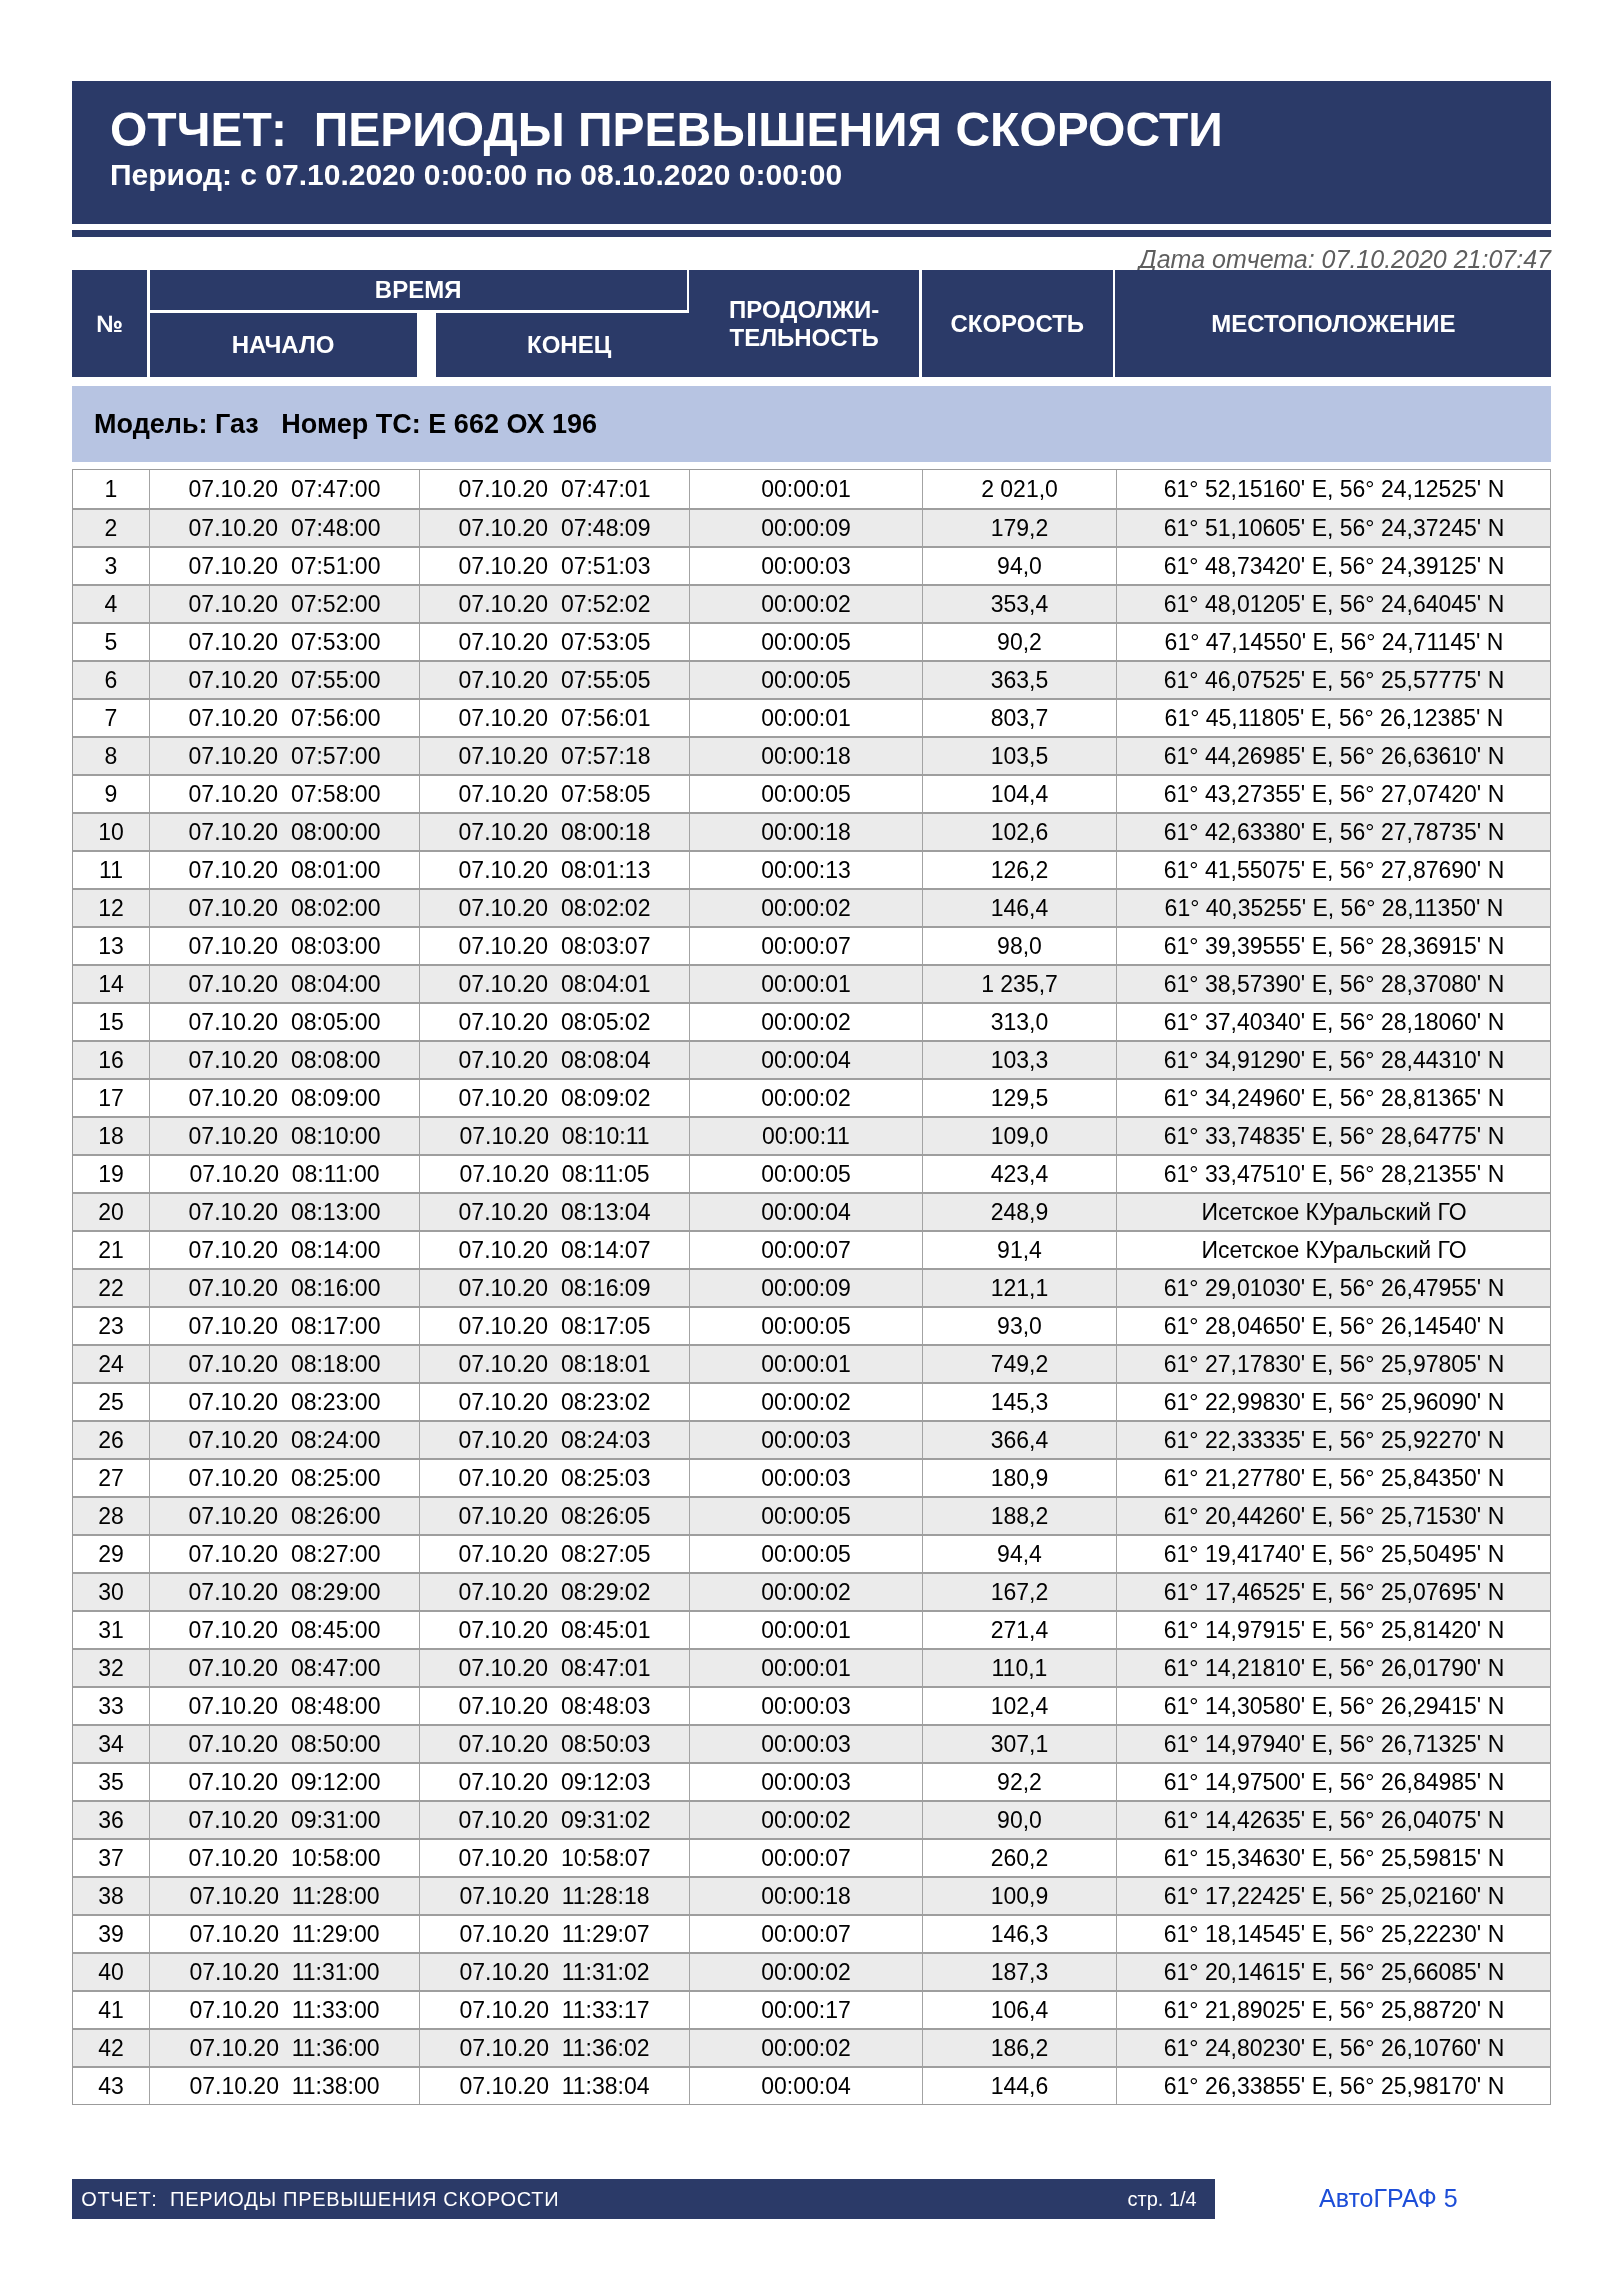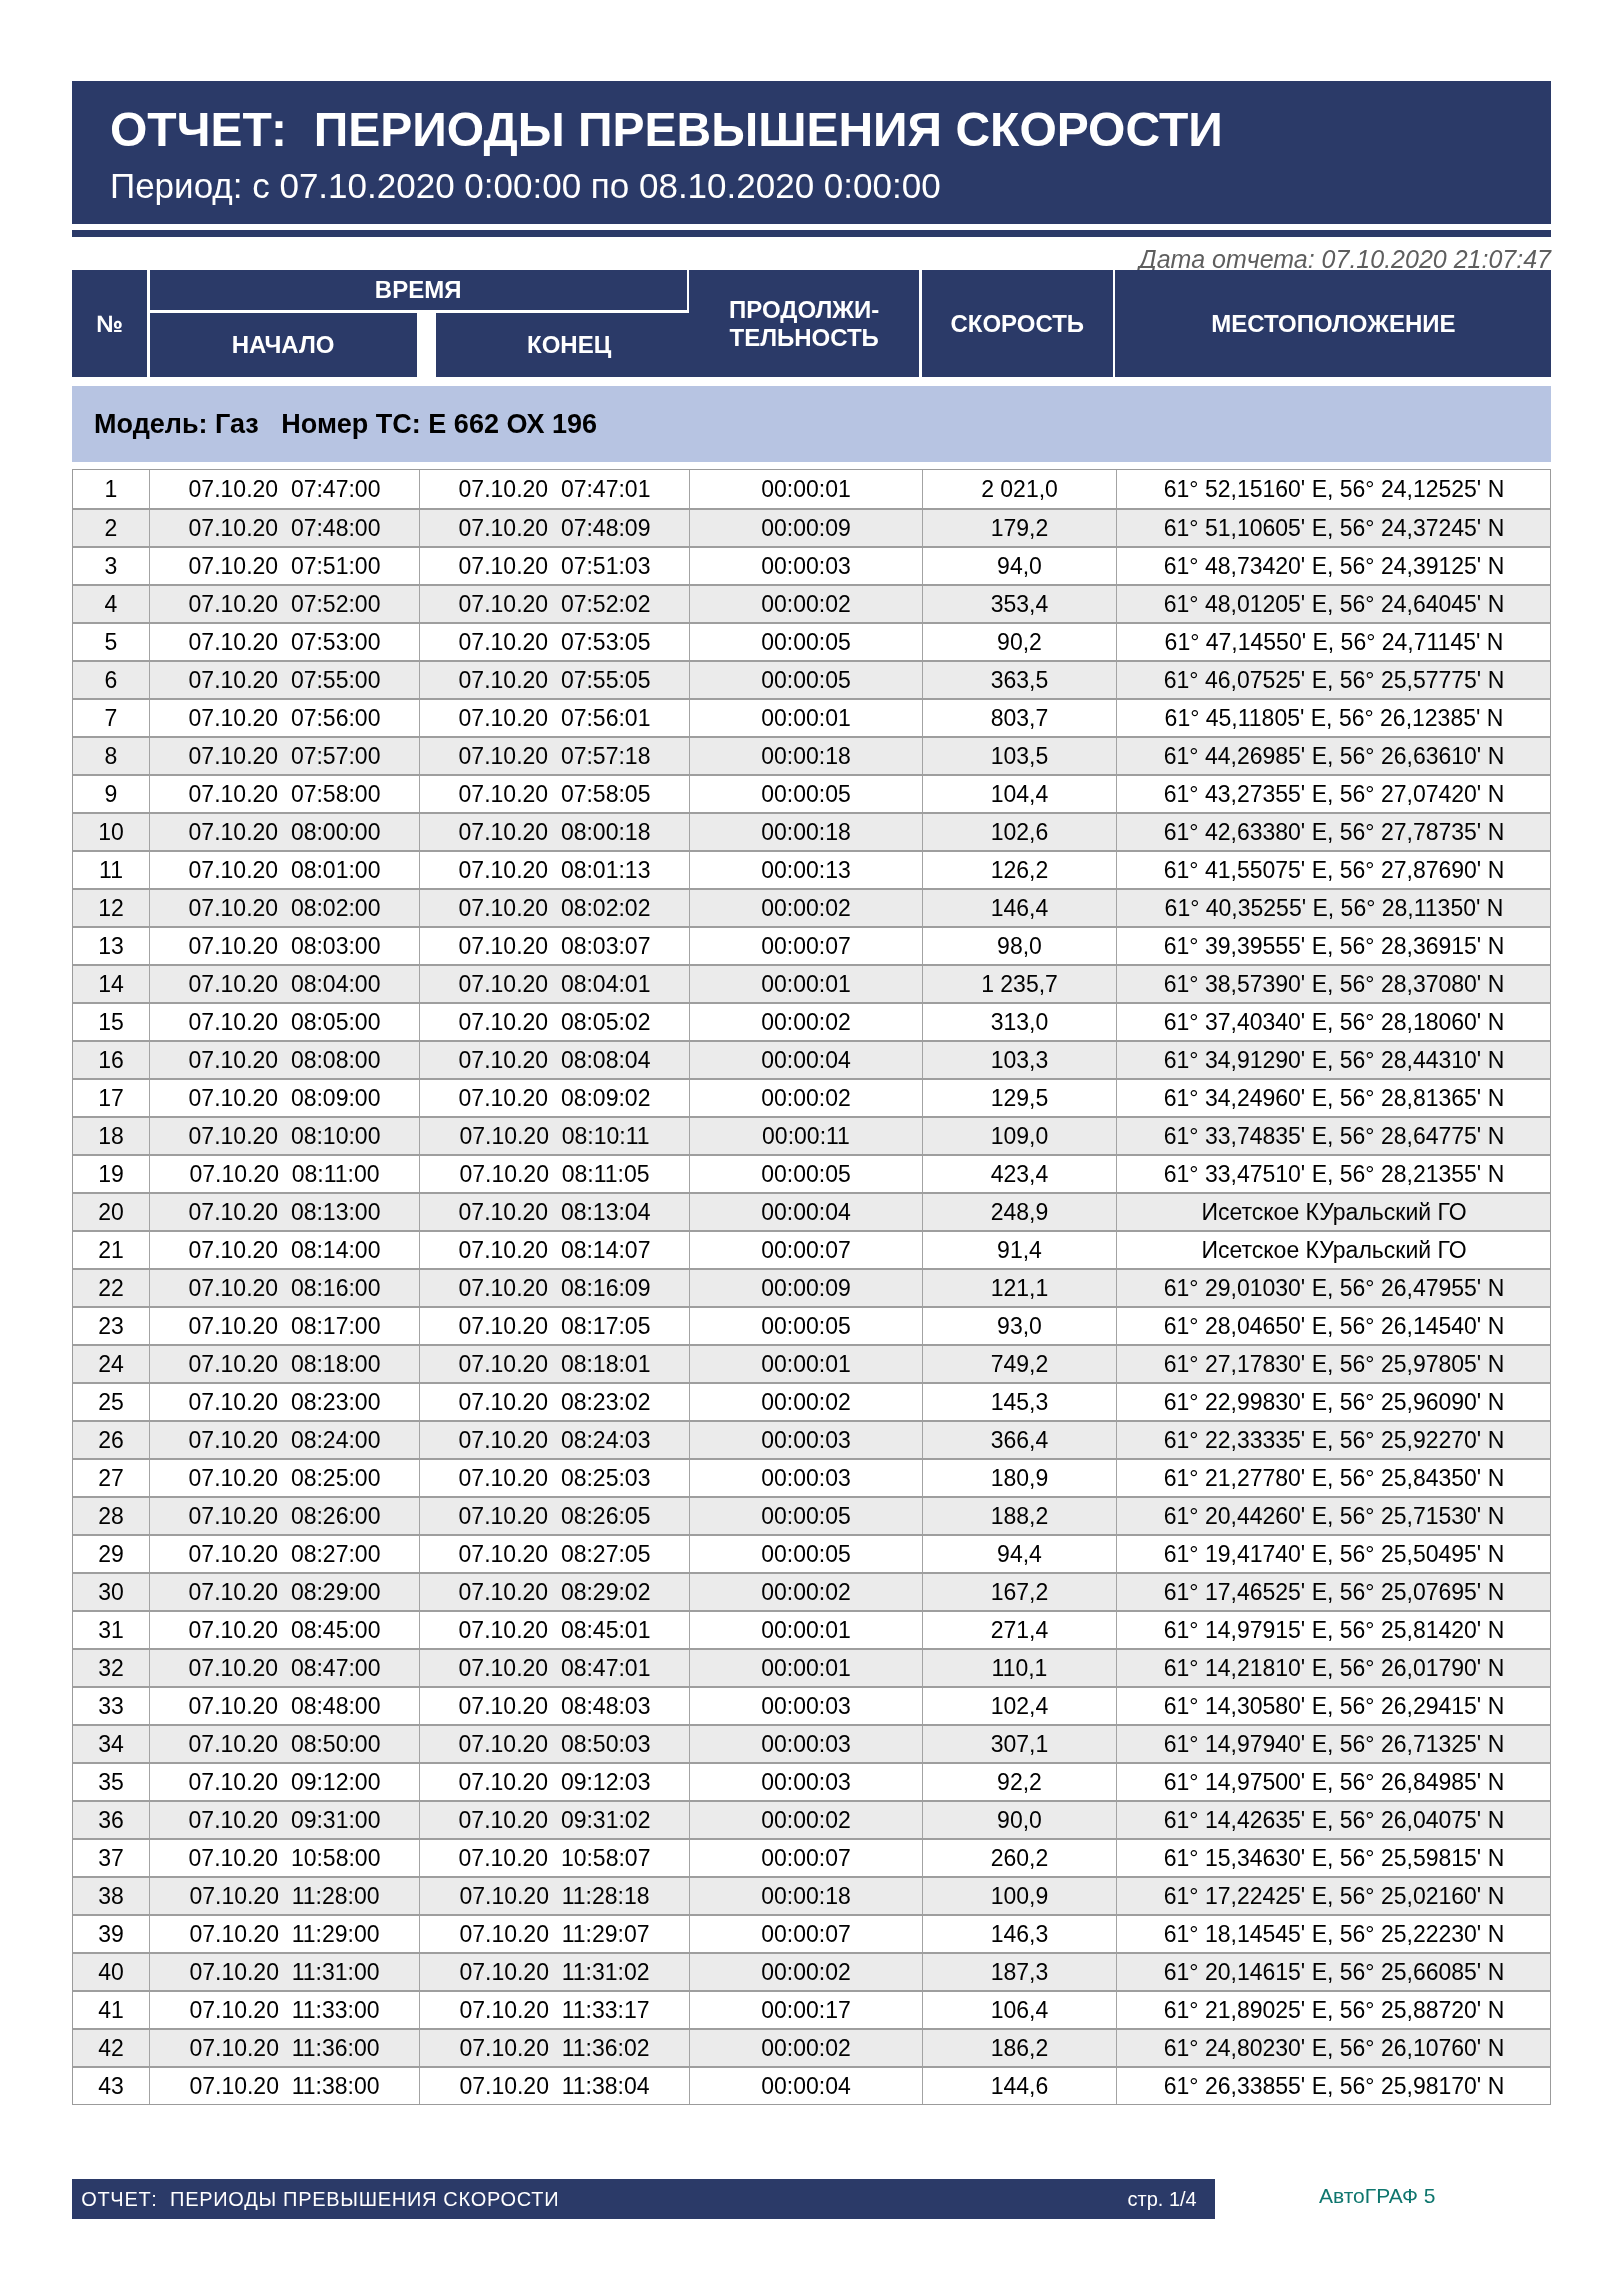--- a/index.html
+++ b/index.html
@@ -4,21 +4,21 @@
 <style>
   * { margin:0; padding:0; box-sizing:border-box; }
   html,body { width:1623px; height:2295px; background:#ffffff; }
   body { font-family:"Liberation Sans","DejaVu Sans",sans-serif; color:#000; }
   .page { position:relative; width:1623px; height:2295px; background:#fff; overflow:hidden; }
 
   
   .report-header { position:absolute; left:72px; top:81px; width:1479px; height:143px;
                    background:#2b3a68; color:#fff; padding:23.6px 0 0 38px; }
   .report-title { font-size:48px; font-weight:bold; white-space:pre; letter-spacing:0px; line-height:1.05; }
-  .report-period { font-size:35px; font-weight:normal; margin-top:11px; white-space:pre; }
+  .report-period { font-size:30px; font-weight:bold; margin-top:3px; white-space:pre; }
   .header-rule { position:absolute; left:72px; top:230px; width:1479px; height:7.2px; background:#2b3a68; }
 
   .report-date { position:absolute; right:72px; top:245px; font-size:25px; color:#5e5e5e;font-style:italic; }
 
   
   .thead { position:absolute; left:72px; top:270px; width:1479px; height:107px;
            display:grid; grid-template-columns:75px 537px 230px 191px 436px; column-gap:2.6px; }
   .th { background:#2b3a68; color:#fff; font-weight:bold; font-size:24px;
         display:flex; align-items:center; justify-content:center; text-align:center; line-height:1.15; }
   .th-time-wrap { display:flex; flex-direction:column; background:#fff; }
@@ -40,21 +40,21 @@
   .cell { display:flex; align-items:center; justify-content:center; font-size:23px;
           white-space:pre; overflow:hidden; }
   .row .cell + .cell { border-left:1.3px solid #a3a3a3; }
 
   
   .footer-bar { position:absolute; left:72px; top:2179px; width:1143px; height:40px;
                 background:#2b3a68; color:#fff; display:flex; align-items:center;
                 justify-content:space-between; padding:0 18.3px 0 9.2px; }
   .footer-title { font-size:20px; letter-spacing:0.7px; white-space:pre; }
   .page-number { font-size:20px; }
-  .brand-label { position:absolute; left:1319px; top:2184px; font-size:21px; color:#0f766e;text-align:right; }
+  .brand-label { position:absolute; left:1319px; top:2184px; font-size:25px; color:#1d4ed8;text-align:right; }
 </style>
 </head>
 <body>
 
 <div class="page">
 
   <div class="report-header">
     <div class="report-title">ОТЧЕТ:  ПЕРИОДЫ ПРЕВЫШЕНИЯ СКОРОСТИ</div>
     <div class="report-period">Период: с 07.10.2020 0:00:00 по 08.10.2020 0:00:00</div>
   </div>

